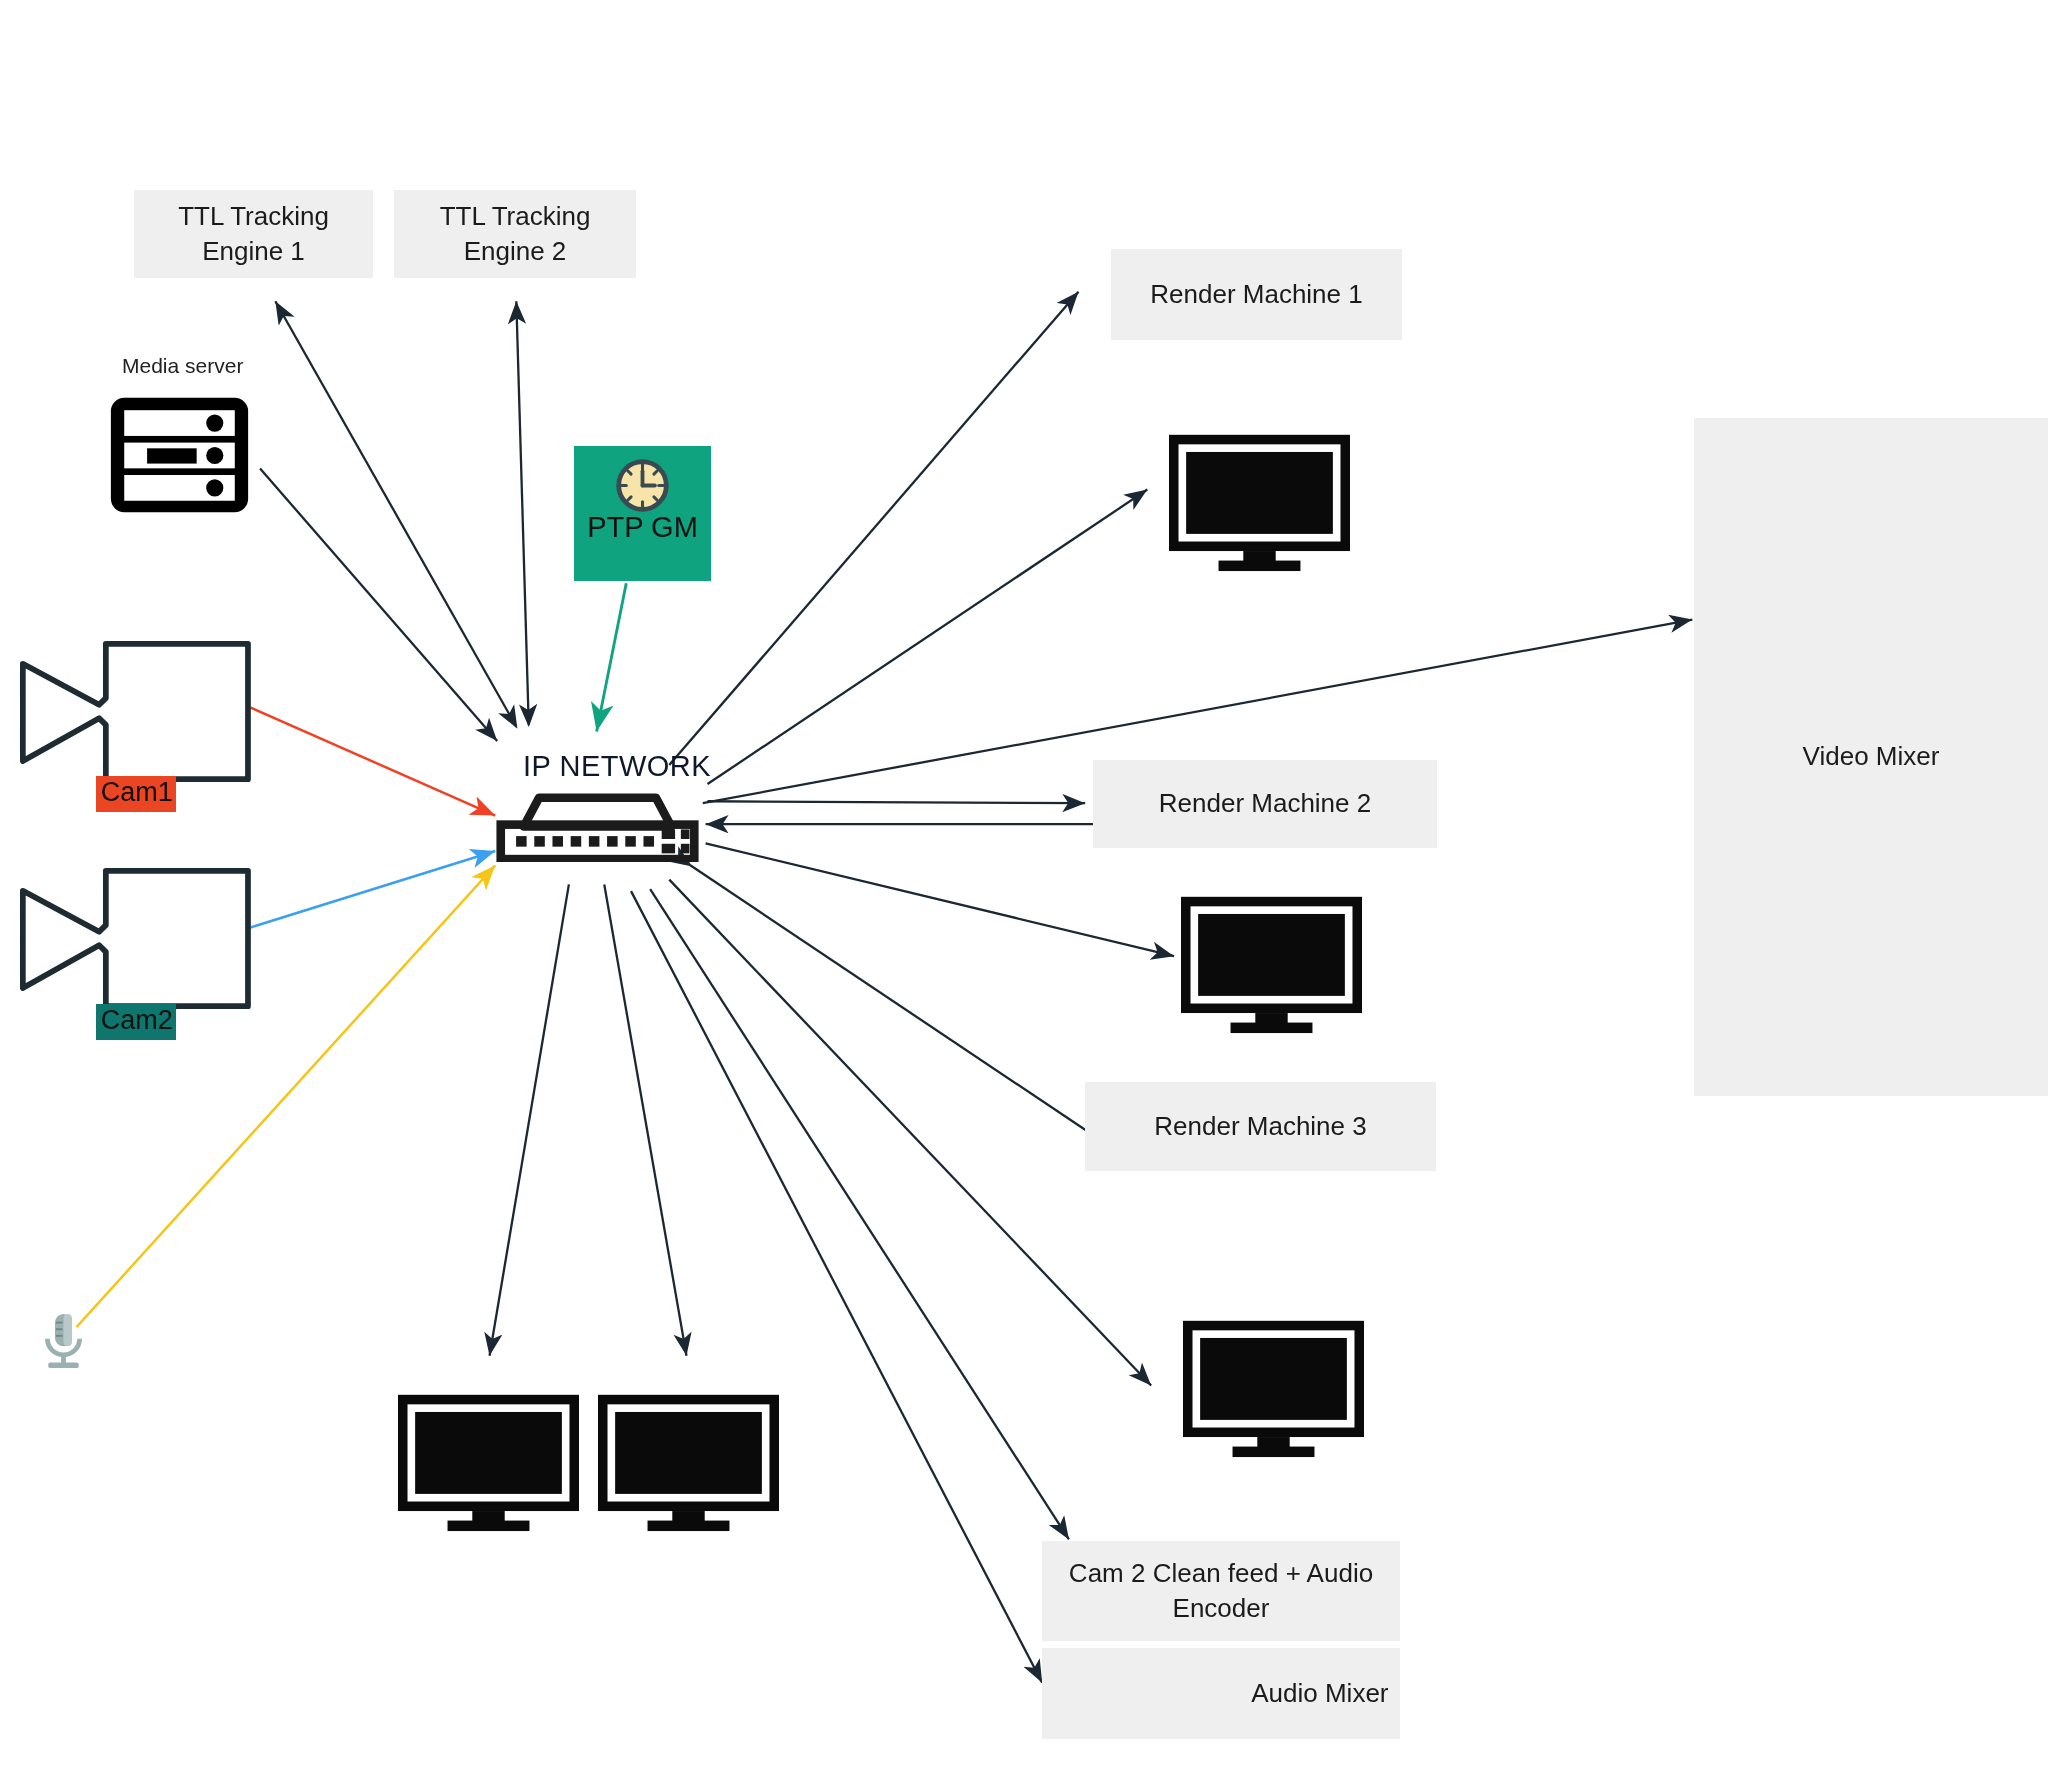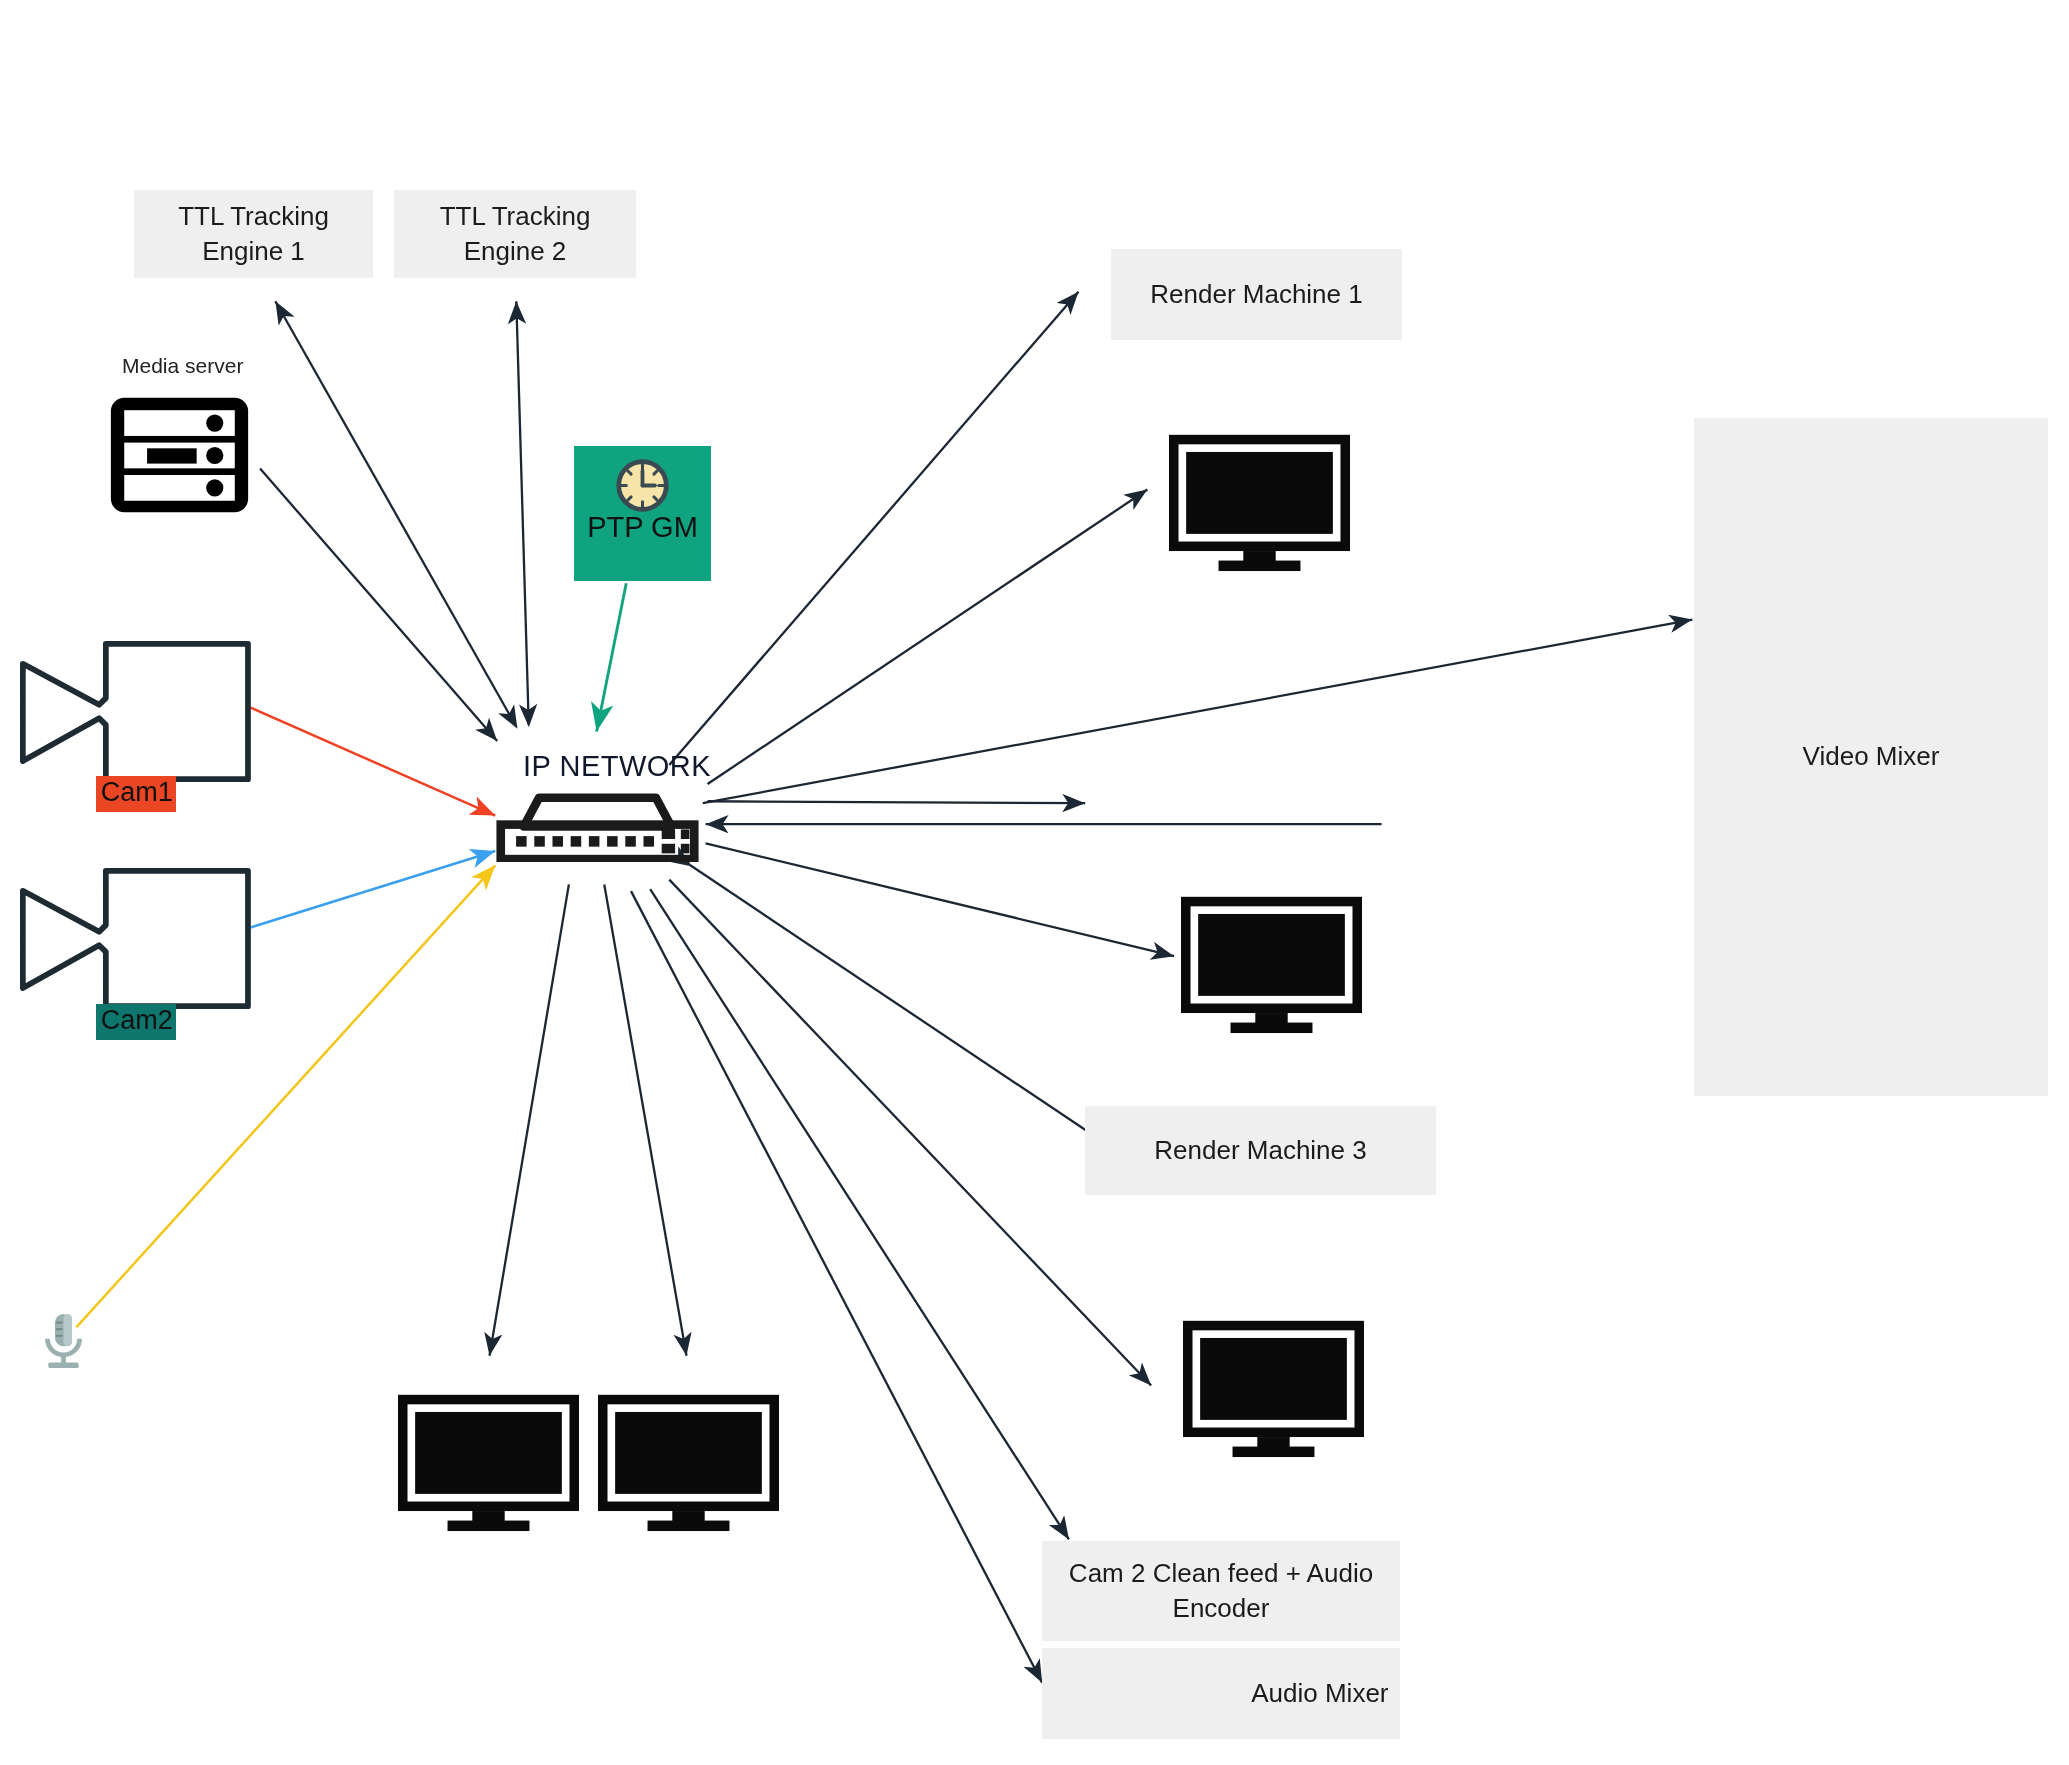--- a/index.html
+++ b/index.html
@@ -100,22 +100,25 @@
     <div>
       <span>TTL Tracking</span>
       <span>Engine 2</span>
     </div>
   </div>
 
   <div class="gbox" style="left:1111px;top:249px;width:291px;height:91px;">
     <span>Render Machine 1</span>
   </div>
 
-
-  <div class="gbox" style="left:1085px;top:1082px;width:351px;height:89px;margin-top:24px;">
+  <div class="gbox" style="left:1093px;top:760px;width:344px;height:88px;">
+    <span>Render Machine 2</span>
+  </div>
+
+  <div class="gbox" style="left:1085px;top:1082px;width:351px;height:89px;">
     <span>Render Machine 3</span>
   </div>
 
   <div class="gbox" style="left:1694px;top:418px;width:354px;height:678px;">
     <span>Video Mixer</span>
   </div>
 
   <div class="gbox" style="left:1042px;top:1541px;width:358px;height:100px;">
     <div>
       <span>Cam 2 Clean feed + Audio</span>

